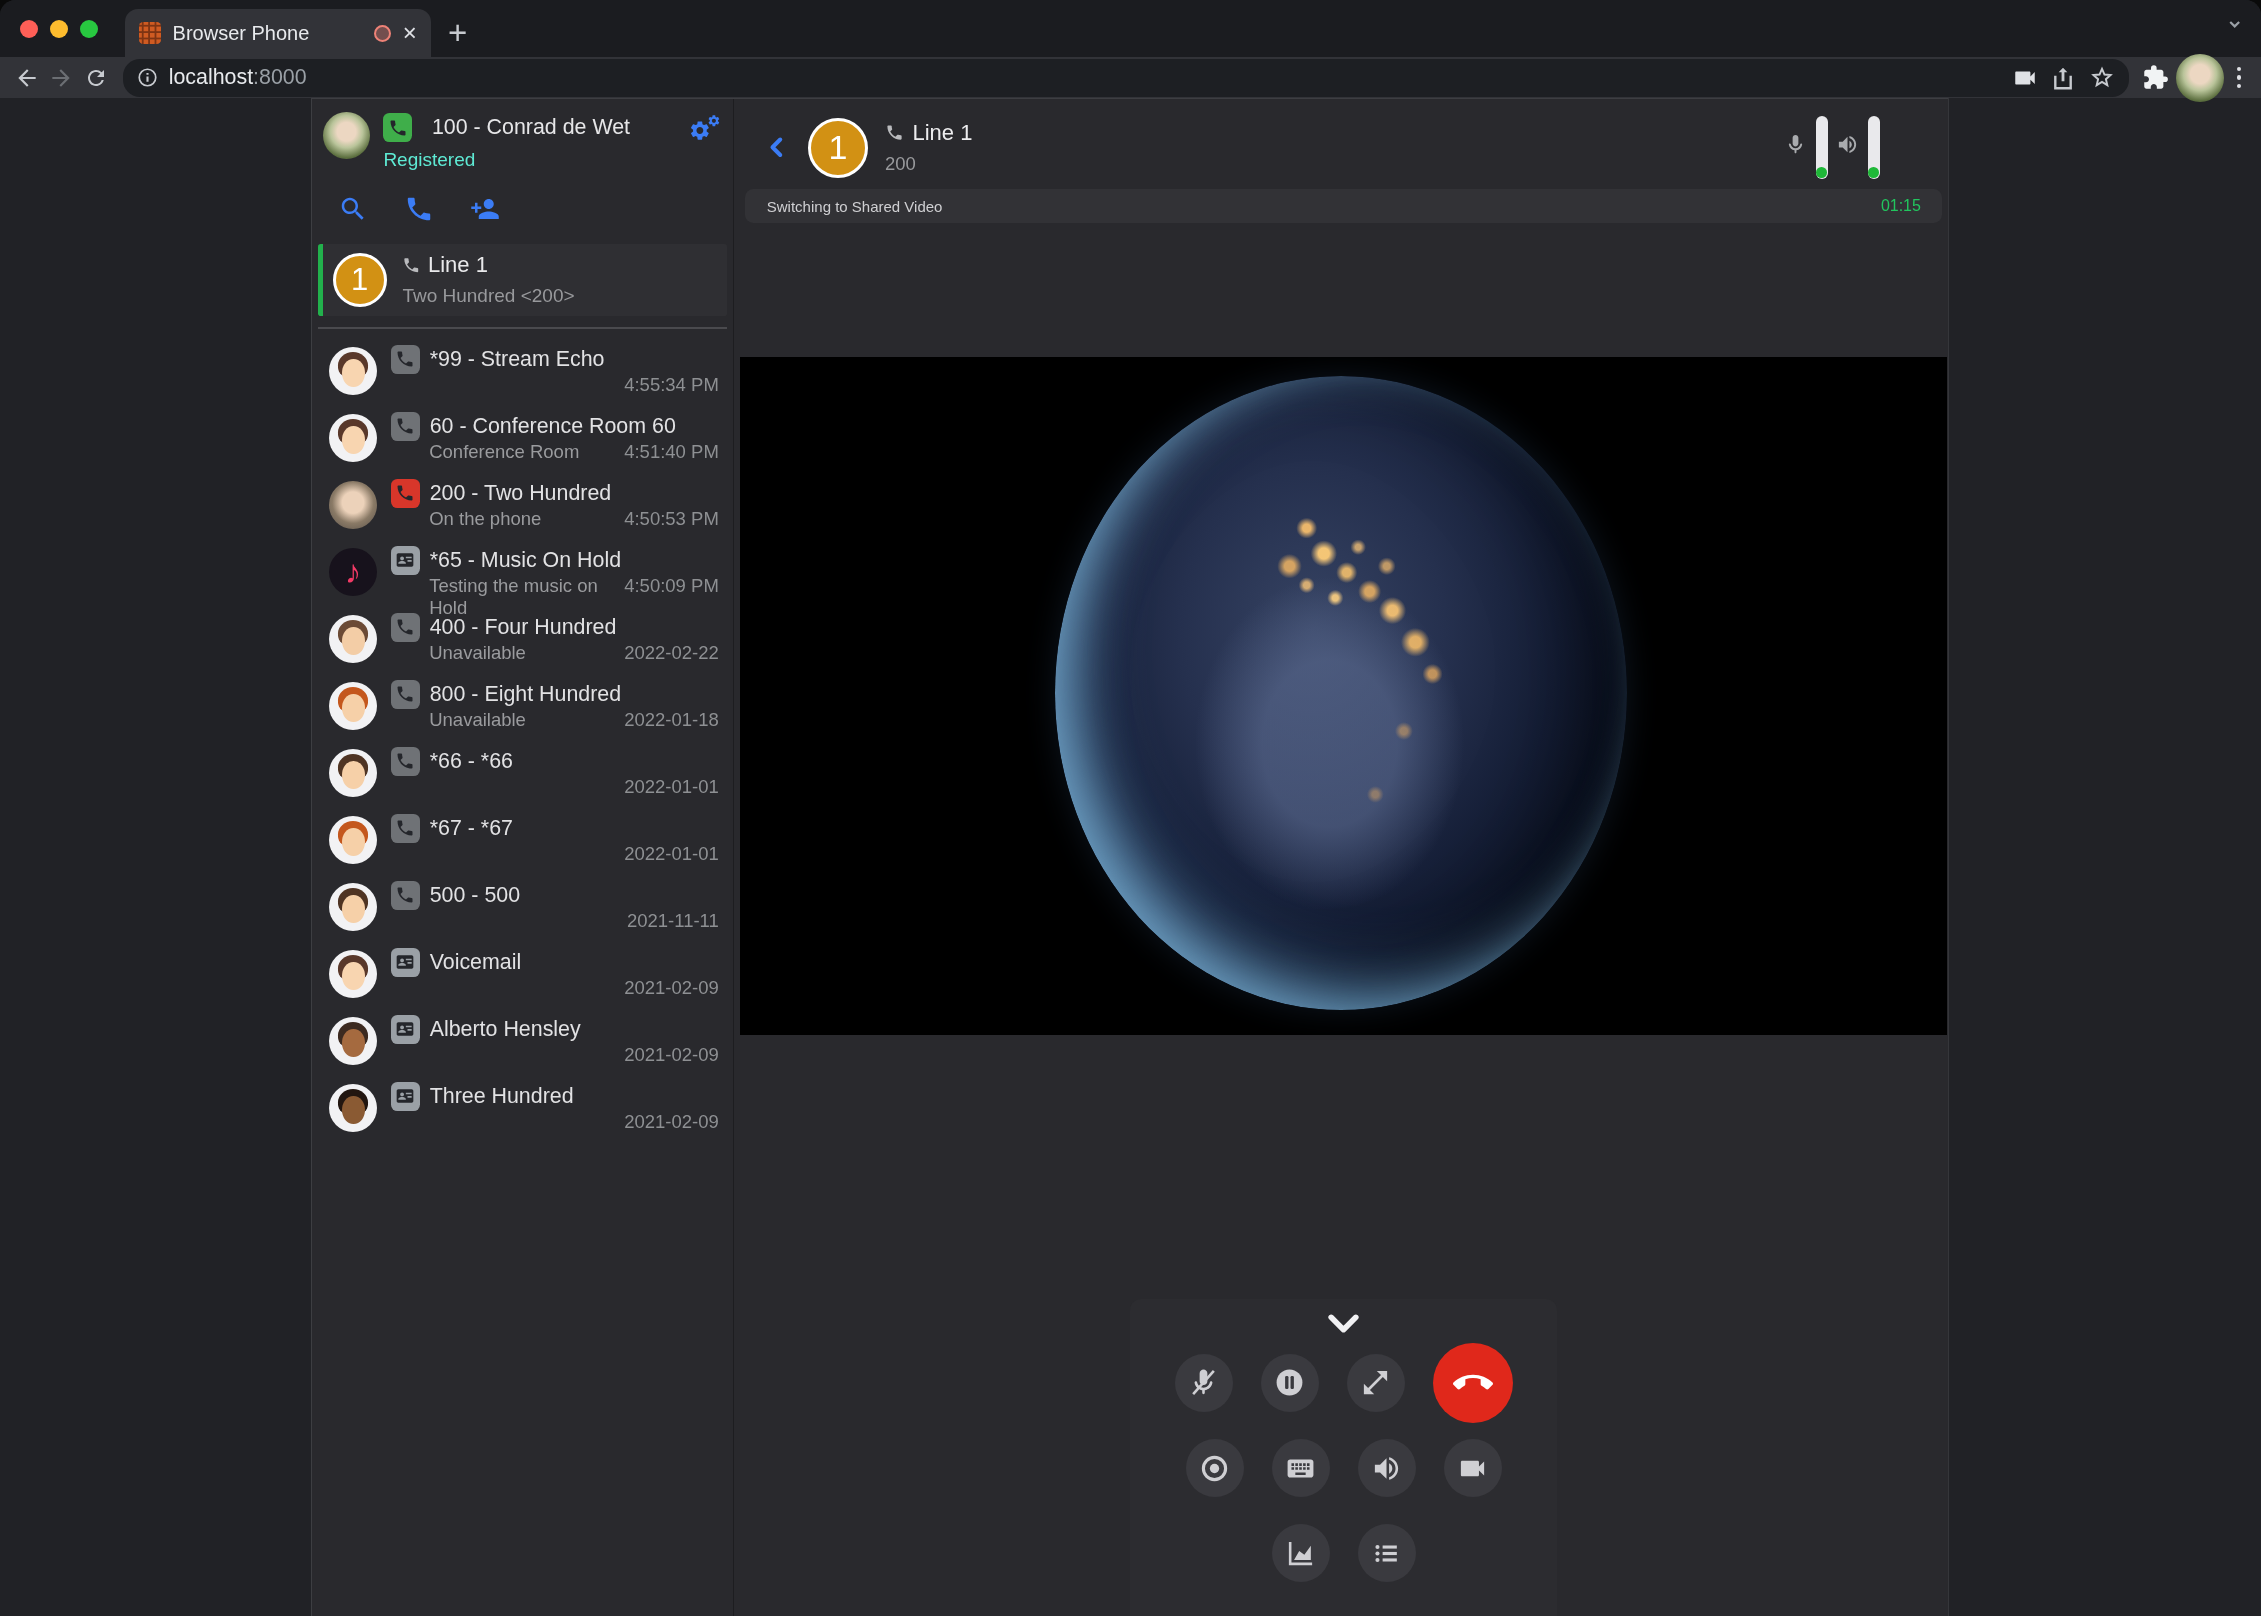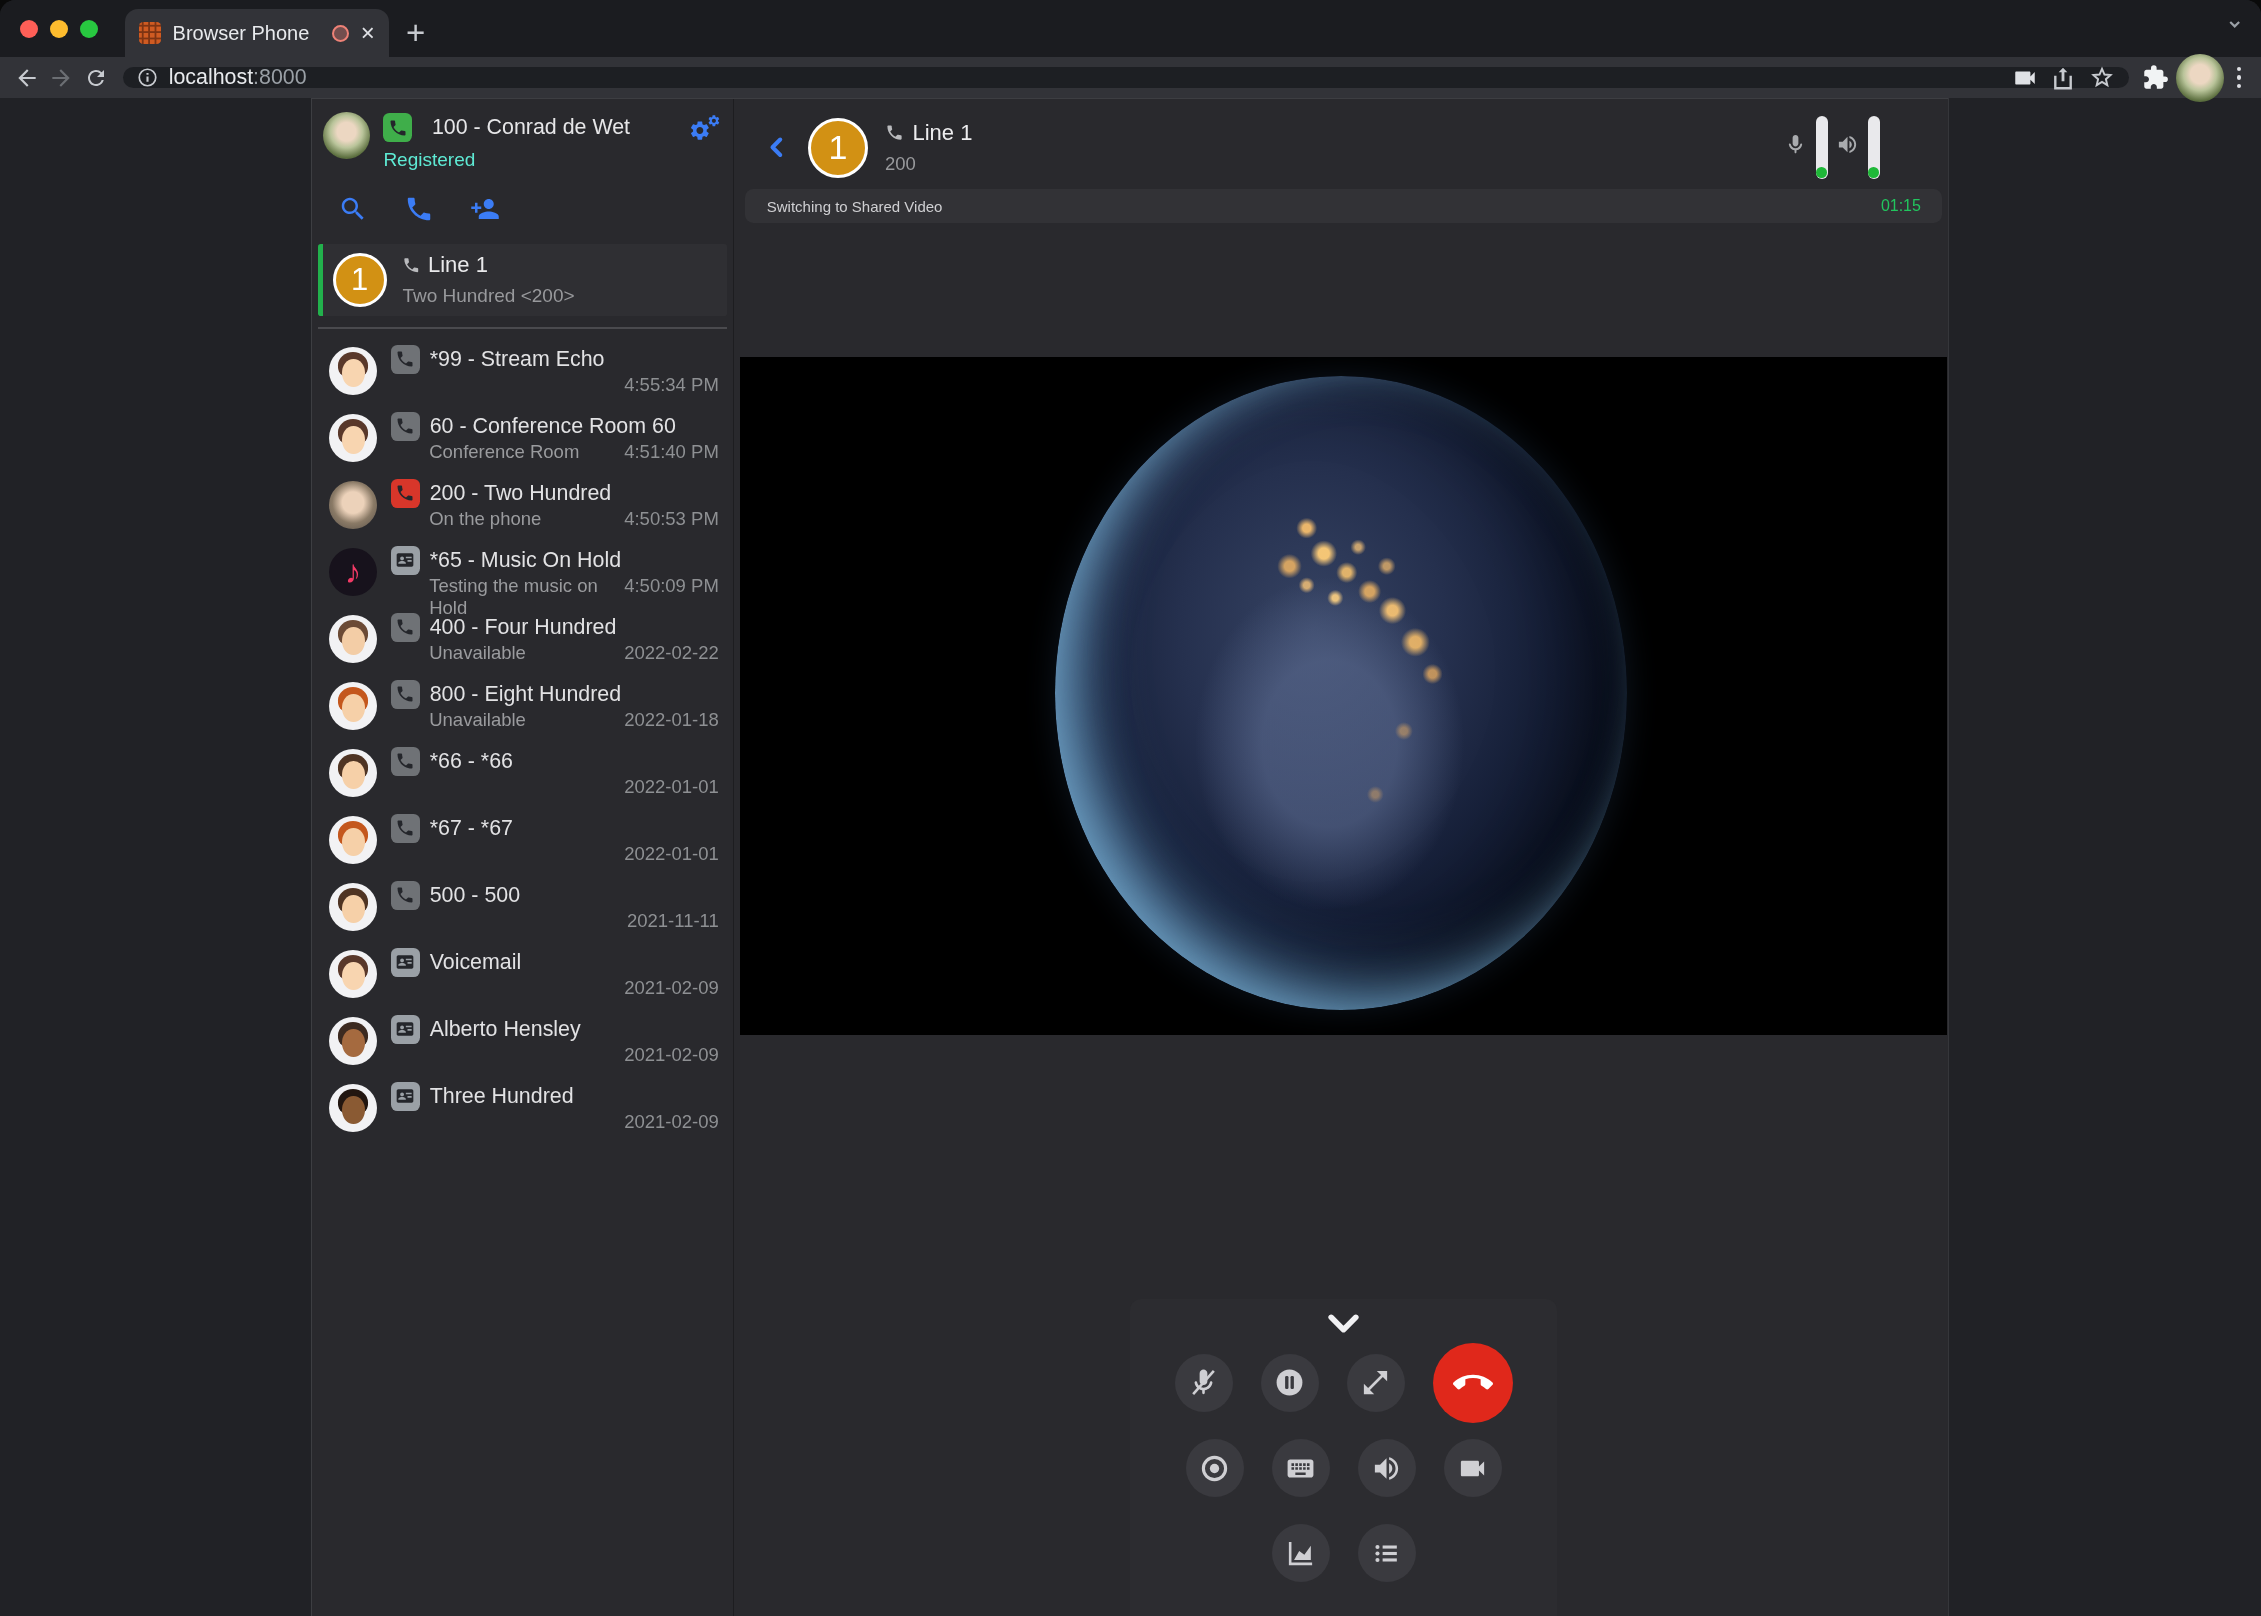--- a/index.html
+++ b/index.html
@@ -6,36 +6,36 @@
   html,body { width:2261px; height:1617px; background:#0a0a0a; overflow:hidden;
               font-family:"Liberation Sans", sans-serif; }
   .window { width:2261px; height:1617px; background:#212226; border-radius:15.7px 15.7px 0 0;
             overflow:hidden; position:relative; }
 
   
   .tabstrip { height:57px; background:#1b1c20; display:flex; align-items:flex-end; position:relative; }
   .traffic { position:absolute; left:20px; top:20px; display:flex; gap:12px; }
   .traffic span { width:18px; height:18px; border-radius:50%; display:block; }
   .tl-red{background:#ff5f57;} .tl-yellow{background:#febc2e;} .tl-green{background:#28c840;}
-  .tab { margin-left:125px; width:264px; height:48px; background:#323338; border-radius:13px 13px 0 0;
+  .tab { margin-left:125px; width:306px; height:48px; background:#323338; border-radius:13px 13px 0 0;
          display:flex; align-items:center; padding:0 14.2px; gap:11.4px; }
   .favicon { width:22px; height:22px; border-radius:4.3px; background:#cf5b22;
              background-image:linear-gradient(#7e3413 1.4px, transparent 1.4px),
                               linear-gradient(90deg,#7e3413 1.4px, transparent 1.4px);
              background-size:6.4px 6.4px; background-position:2.8px 2.8px; flex:none; }
   .tab-title { color:#e8eaed; font-size:20px; flex:1; white-space:nowrap; }
   .rec-dot { width:17px; height:17px; border-radius:50%; border:2.8px solid #ee8277;
              background:rgba(238,130,119,.35); flex:none; }
   .tab-close { color:#dfe1e5; font-size:24px; line-height:21.4px; flex:none; cursor:default; }
   .newtab { color:#c7cacf; font-size:33px; margin:0 0 10px 17px; line-height:28.5px; }
   .win-chev { position:absolute; right:15.7px; top:13px; }
 
   .toolbar { height:41px; background:#323338; display:flex; align-items:center; padding:0 13px; gap:5.7px; }
   .nav-ic { width:28.5px; height:28.5px; display:flex; align-items:center; justify-content:center; flex:none; }
-  .urlbar { flex:1; height:21px; background:#1d1f23; border-radius:17px; display:flex;
+  .urlbar { flex:1; height:38px; background:#1d1f23; border-radius:17px; display:flex;
             align-items:center; padding:0 13px; gap:10px; margin:0 7.1px; }
   .url-text { font-size:21.4px; color:#e8eaed; flex:1; }
   .url-text .dim { color:#9aa0a6; }
   .avatar-mini { width:30px; height:30px; border-radius:50%; flex:none; }
   .kebab { display:flex; flex-direction:column; gap:4.3px; padding:0 7.1px; }
   .kebab i { width:4.3px; height:4.3px; border-radius:50%; background:#dfe1e5; display:block; }
 
   
   .page { height:1519px; background:#212226; display:flex; }
   .gutter-l { width:311px; flex:none; }

